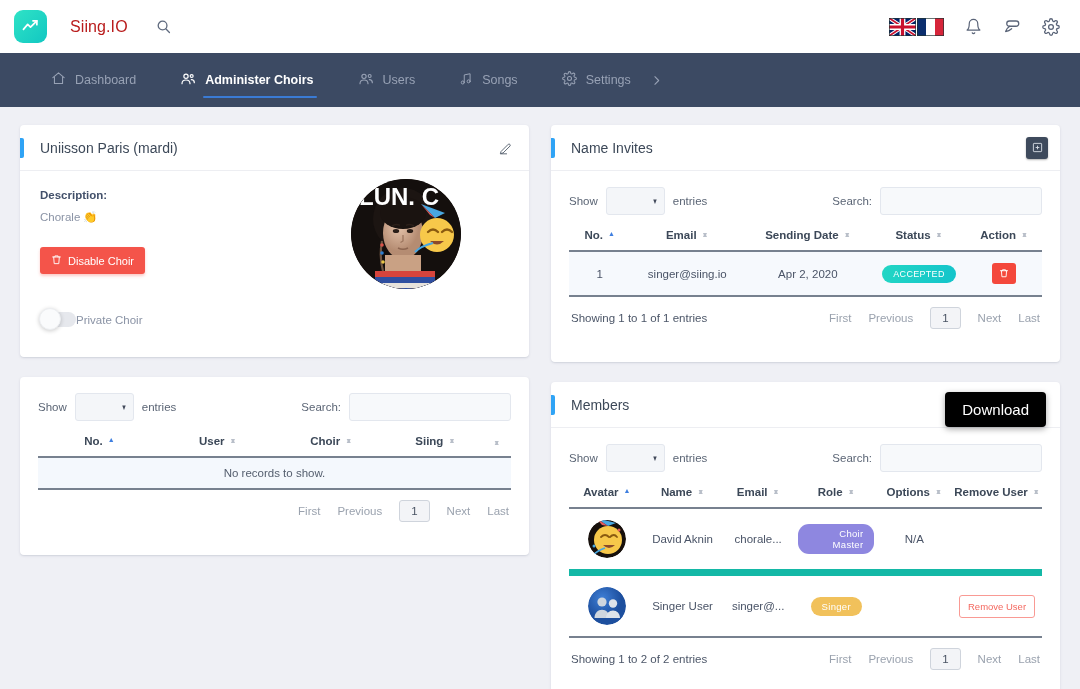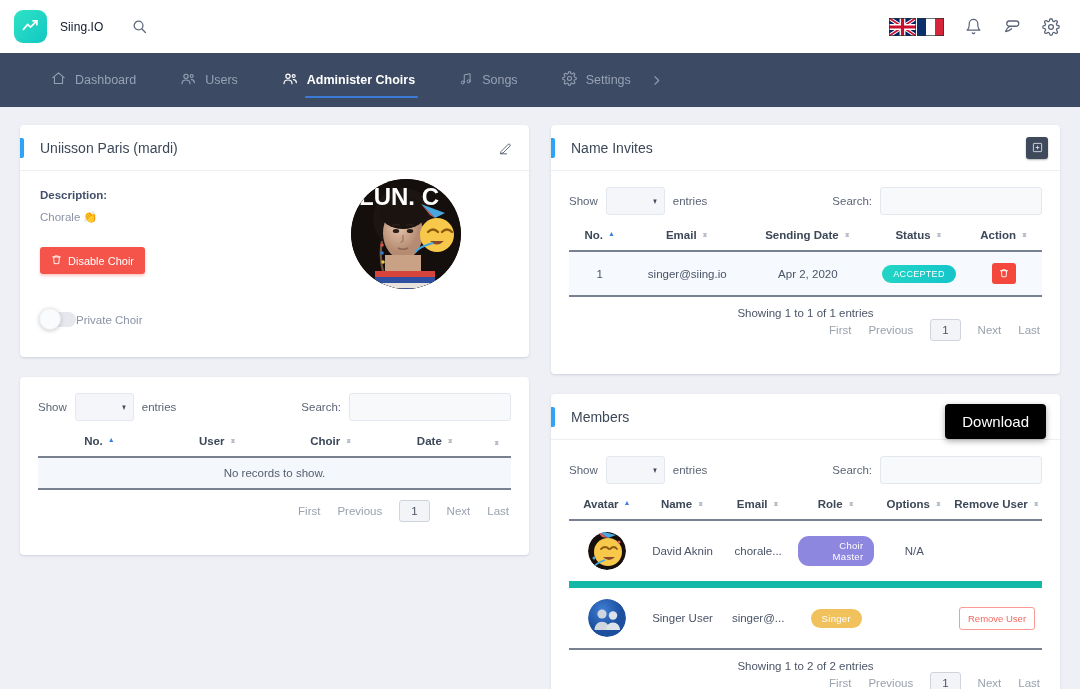--- a/index.html
+++ b/index.html
@@ -18,21 +18,21 @@
     padding: 0 20px 0 14px;
     position: relative; z-index: 5;
   }
   .logo-mark {
     width: 33px; height: 33px; border-radius: 9px;
     background: linear-gradient(135deg, #2fe3c6 0%, #12c7c2 100%);
     display: flex; align-items: center; justify-content: center;
     flex: 0 0 auto;
   }
   .logo-text {
-    font-size: 12px; color: #0f172a; margin-left: 13px;
+    font-size: 16px; color: #b91c1c; margin-left: 23px;
     letter-spacing: .1px;
   }
   .topbar-search { margin-left: 28px; display:flex; align-items:center; cursor:pointer; }
   .topbar-right { margin-left: auto; display: flex; align-items: center; gap: 21px; }
   .flags { display: flex; align-items: center; gap: 1px; }
   .flag { width: 27px; height: 18px; display:block; }
   .ticon { color: #5a6478; display: flex; align-items: center; cursor: pointer; }
 
   
   .navbar {
@@ -182,21 +182,20 @@
 
   .avatar-cell { width: 64px; }
   .avatar {
     width: 38px; height: 38px; border-radius: 50%; overflow: hidden;
     display: inline-block; vertical-align: middle;
   }
 
   .tbl-foot {
     display: flex; align-items: center;
     padding: 10px 2px 8px 2px;
-    flex-direction: column;
   }
   .info { font-size: 11.5px; color: #4c5costume; color: #4c5668; }
   .pager { margin-left: auto; display: flex; align-items: center; gap: 17px; }
   .pg { font-size: 11.5px; color: #9aa2ae; cursor: pointer; }
   .pg.num {
     border: 1px solid #cfd4dc; background: #f3f4f7; color: #4a5464;
     padding: 4px 11px; border-radius: 3px; font-size: 11.5px;
   }
 
   .tooltip-download {
@@ -272,42 +271,42 @@
   <div class="nav-item">
     <span>
       <svg width="15" height="15" viewBox="0 0 24 24" fill="none" stroke="currentColor" stroke-width="1.7" stroke-linecap="round" stroke-linejoin="round">
           <path d="M3 10.5 12 3l9 7.5"></path>
           <path d="M5.5 9.8V20h13V9.8"></path>
         </svg>
     </span>
     <span>Dashboard</span>
   </div>
 
+  <div class="nav-item active">
+    <span>
+      <svg width="16" height="16" viewBox="0 0 24 24" fill="none" stroke="currentColor" stroke-width="1.8" stroke-linecap="round" stroke-linejoin="round">
+        <circle cx="9" cy="8" r="3.2"></circle>
+          <path d="M3 19c0-3.3 2.7-5.5 6-5.5s6 2.2 6 5.5"></path>
+        <circle cx="17.5" cy="7.5" r="2.2"></circle>
+          <path d="M17 13c2.6 0 4.5 1.9 4.5 4.5"></path>
+      </svg>
+    </span>
+    <span>Administer Choirs</span>
+  </div>
+
   <div class="nav-item">
     <span>
       <svg width="16" height="16" viewBox="0 0 24 24" fill="none" stroke="currentColor" stroke-width="1.7" stroke-linecap="round" stroke-linejoin="round">
         <circle cx="9" cy="8" r="3.2"></circle>
           <path d="M3 19c0-3.3 2.7-5.5 6-5.5s6 2.2 6 5.5"></path>
         <circle cx="17.5" cy="7.5" r="2.2"></circle>
           <path d="M17 13c2.6 0 4.5 1.9 4.5 4.5"></path>
       </svg>
     </span>
     <span>Users</span>
-  </div>
-
-  <div class="nav-item active">
-    <span>
-      <svg width="16" height="16" viewBox="0 0 24 24" fill="none" stroke="currentColor" stroke-width="1.8" stroke-linecap="round" stroke-linejoin="round">
-        <circle cx="9" cy="8" r="3.2"></circle>
-          <path d="M3 19c0-3.3 2.7-5.5 6-5.5s6 2.2 6 5.5"></path>
-        <circle cx="17.5" cy="7.5" r="2.2"></circle>
-          <path d="M17 13c2.6 0 4.5 1.9 4.5 4.5"></path>
-      </svg>
-    </span>
-    <span>Administer Choirs</span>
   </div>
 
   <div class="nav-item">
     <span>
       <svg width="14" height="14" viewBox="0 0 24 24" fill="none" stroke="currentColor" stroke-width="1.7" stroke-linecap="round" stroke-linejoin="round">
         <path d="M9 18V5l10-2v13"></path>
           <circle cx="6.5" cy="18" r="2.6"></circle>
           <circle cx="16.5" cy="16" r="2.6"></circle>
       </svg>
     </span>
@@ -461,21 +460,21 @@
                 <span class="th-in">
                     <span>Choir</span>
                 <span class="sort">
                       <i class="up">▲</i>
                       <i class="down">▼</i>
                     </span>
                   </span>
               </th>
               <th style="width:20%">
                 <span class="th-in">
-                    <span>Date</span>
+                    <span>Siing</span>
                 <span class="sort">
                       <i class="up">▲</i>
                       <i class="down">▼</i>
                     </span>
                   </span>
               </th>
               <th style="width:6%">
                 <span class="th-in">
                     <span class="sort">
                       <i class="up">▲</i>

